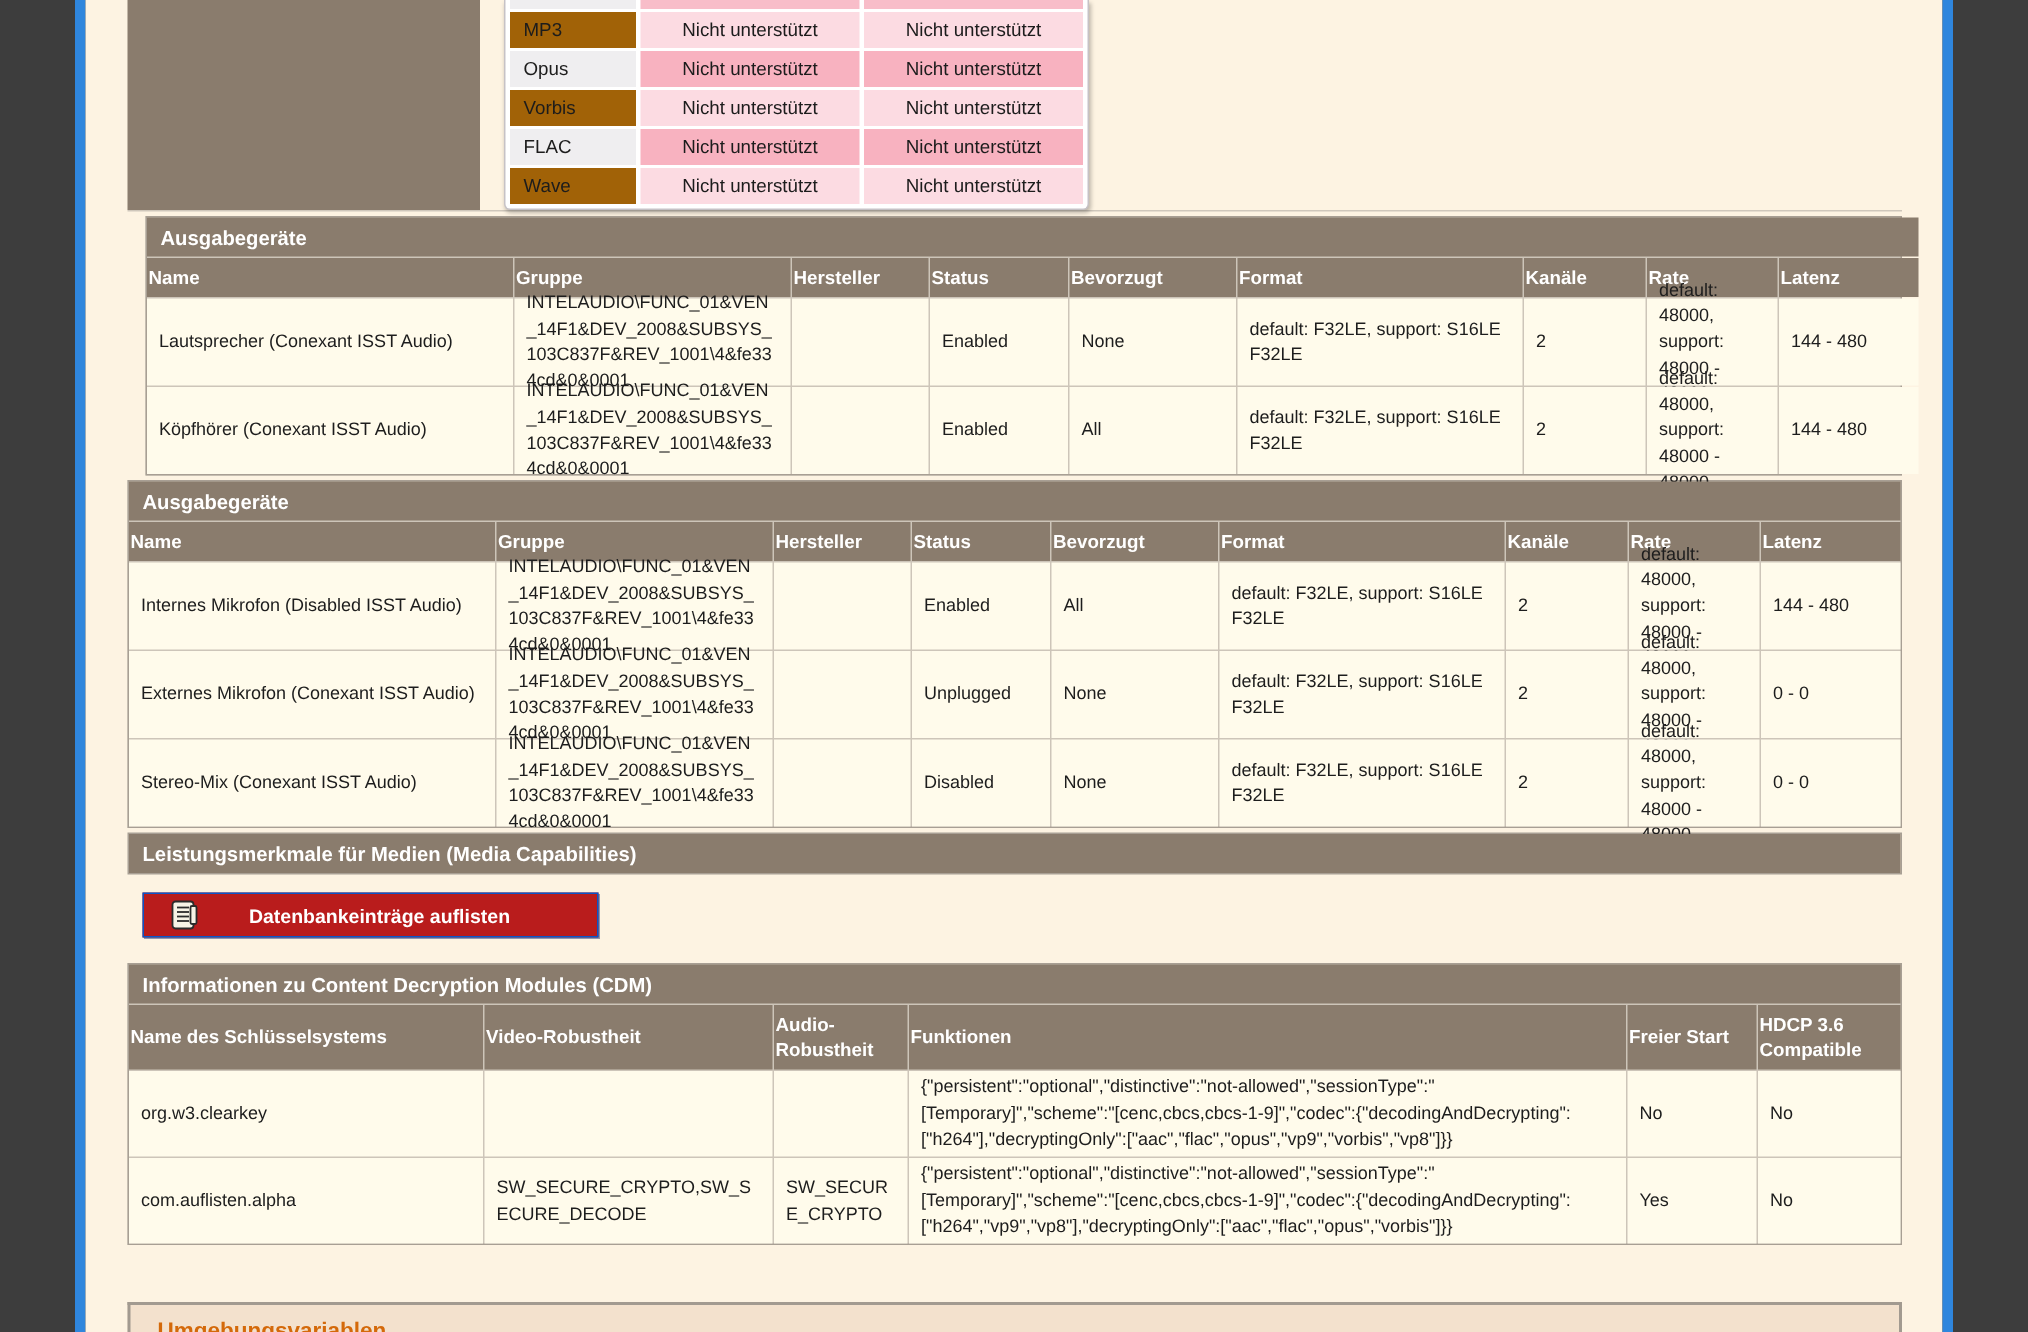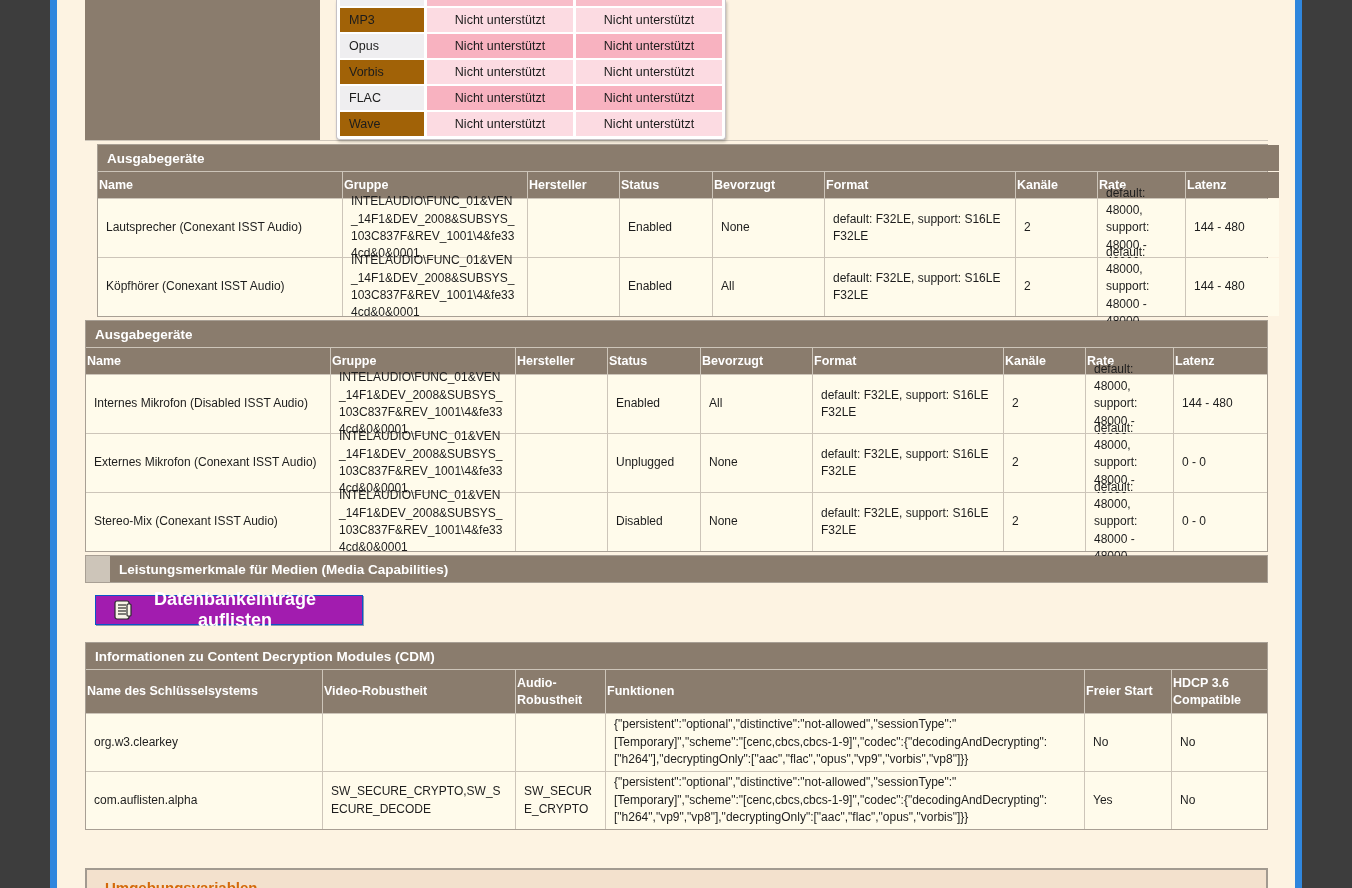--- a/index.html
+++ b/index.html
@@ -35,41 +35,41 @@
   .c-sliver-sup { background:#f8bdc9; }
 
   
   .section {
     display:grid; gap:1px; background:#cdc5b9;
     border:1px solid #a89f94; margin-top:3px;
   }
   .grid-out { grid-template-columns:244px 184px 91px 92px 111px 190px 81px 87px 93px; grid-template-rows:26px 26px 58px 58px;margin-left:12px; }
   .grid-in  { grid-template-columns:244px 184px 91px 92px 111px 190px 81px 87px 93px; grid-template-rows:26px 26px 58px 58px 58px; }
   .grid-cdm { grid-template-columns:236px 192px 89px 478px 86px 95px; grid-template-rows:26px 43px 57px 57px; }
-  .grid-bar-only { grid-template-columns:1fr; grid-template-rows:26px;padding-left:24px; }
+  .grid-bar-only { grid-template-columns:1fr; grid-template-rows:26px; }
   .bar {
     grid-column:1/-1; background:#8a7c6d; color:#ffffff;
     font-weight:bold; font-size:13.5px; display:flex; align-items:center; padding-left:9px;
   }
   .hc {
     background:#8a7c6d; color:#ffffff; font-weight:bold; font-size:12.5px;
     display:flex; align-items:center; padding:2px 1px; line-height:1.3;
   }
   .bc {
     background:#fffbeb; color:#1d1d1d; font-size:12px;
     display:flex; align-items:center; padding:4px 8px; line-height:1.45;
     overflow-wrap:anywhere; word-break:break-word;
   }
 
   
   .btnrow { height:56px; padding:12px 0 0 10px; }
   .db-button {
-    width:268px; height:30px; background:#a21caf; border:1px solid #0a55c8;
+    width:304px; height:30px; background:#b91c1c; border:1px solid #0a55c8;
     box-shadow:1px 1px 0 rgba(4,45,110,.45);
-    color:#ffffff; font-weight:bold; font-size:18px;
+    color:#ffffff; font-weight:bold; font-size:13px;
     display:flex; align-items:center; cursor:pointer;
     font-family:"Liberation Sans", sans-serif;
   }
   .db-button .ic { margin:0 0 0 12px; flex:none; display:flex; }
   .db-button .lbl { flex:1; text-align:center; padding-right:18px; }
 
   
   .envbox {
     margin-top:38px; height:40px;
     border:2px solid #a29a90; border-bottom:none;

